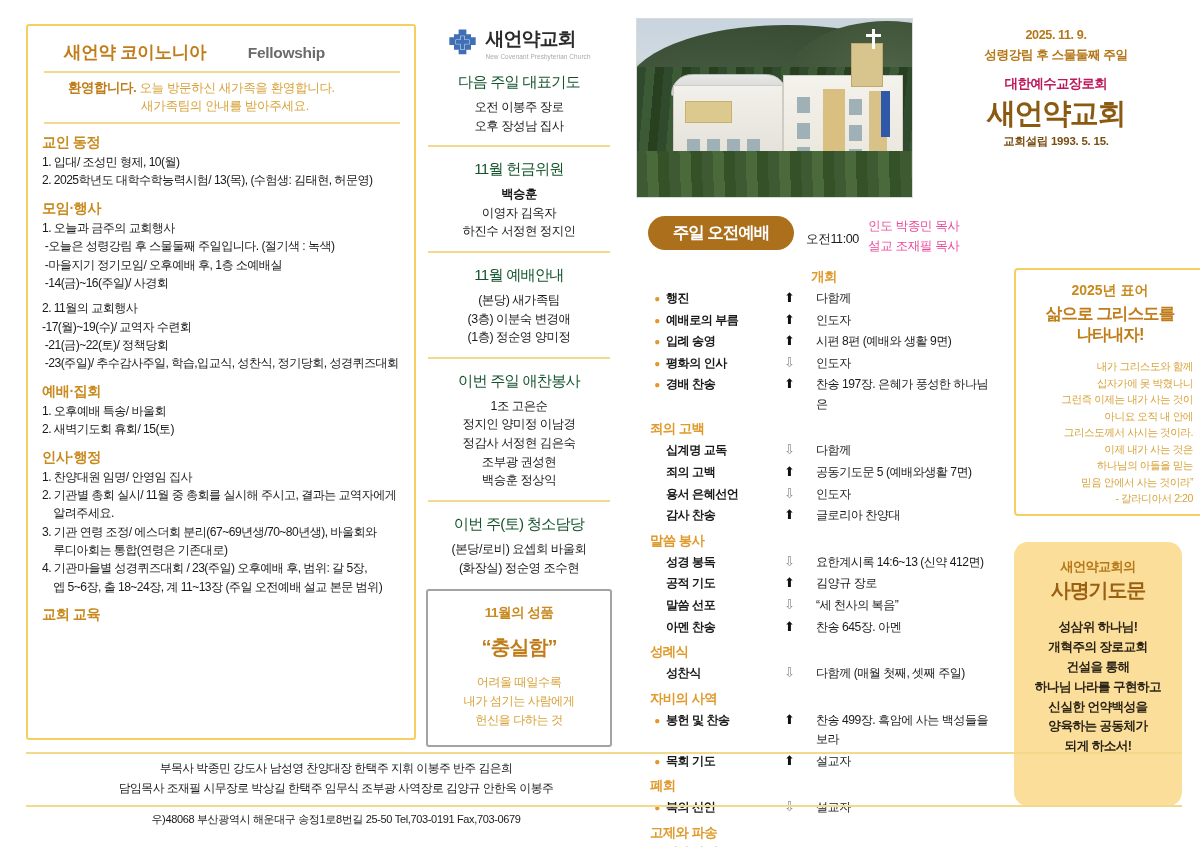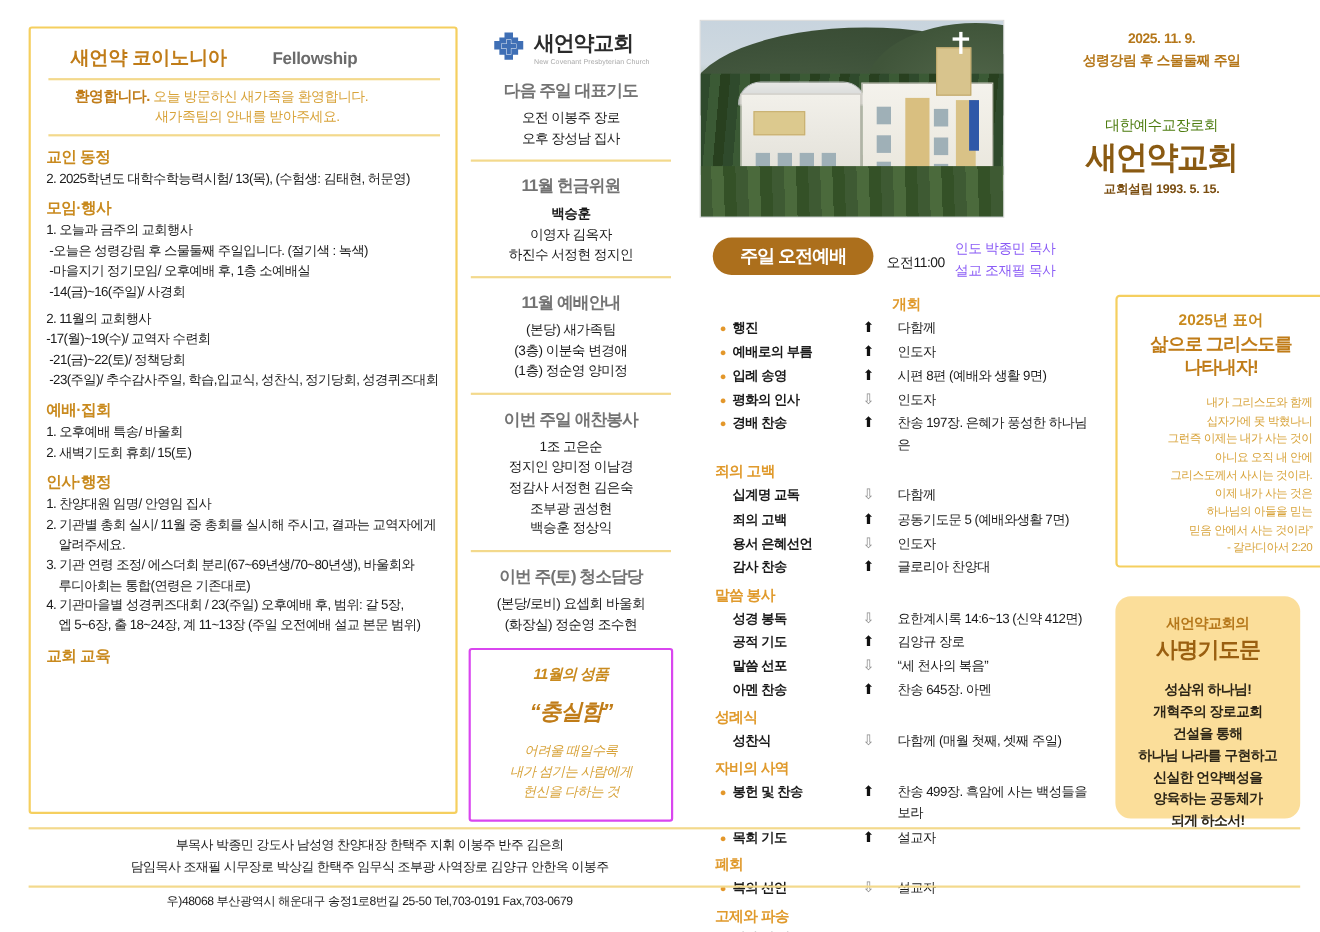--- a/index.html
+++ b/index.html
@@ -49,31 +49,30 @@
     text-align: center;
   }
   .logo-row { display: flex; align-items: center; justify-content: center; gap: 7px; }
   .logo-mark { width: 31px; height: 31px; position: relative; flex: none; }
   .logo-txt-ko { font-size: 19px; font-weight: bold; color: #2b2b2b; letter-spacing: -1px; }
   .logo-txt-en { font-size: 6.4px; color: #a9a9a9; letter-spacing: 0.1px; margin-top: 1px; }
   .logo-stack { display: flex; flex-direction: column; align-items: flex-start; }
 
   .mid-block { margin-top: 12px; }
   .mid-h {
-    font-size: 15.2px; font-weight: bold; color: #737373;
+    font-size: 15.2px; font-weight: normal; color: #14532d;
     letter-spacing: -0.8px; margin-bottom: 5px;
   }
   .mid-line { font-size: 12.4px; letter-spacing: -0.5px; line-height: 1.5; color: #1a1a1a; }
   .mid-line.strong { font-weight: bold; }
   .mid-sep { height: 2px; background: #f3d98c; margin: 10px 4px 9px 4px; }
 
   .gift-box {
-    margin: 12px 2px 0 2px; border: 2px solid #d946ef; border-radius: 3px;
+    margin: 12px 2px 0 2px; border: 2px solid #a3a3a3; border-radius: 3px;
     padding: 13px 6px 15px 6px;
-    font-style: italic;
   }
   .gift-h { font-size: 13.6px; font-weight: bold; color: #c98a1e; letter-spacing: -0.6px; }
   .gift-word { font-size: 20px; font-weight: bold; color: #c07c18; letter-spacing: -1px; margin-top: 12px; }
   .gift-body { font-size: 12.2px; color: #d8a33a; line-height: 1.55; letter-spacing: -0.5px; margin-top: 12px; }
 
   
   .photo {
     position: absolute; left: 636px; top: 18px; width: 277px; height: 180px;
     overflow: hidden; border: 1px solid #dadada;
     background: linear-gradient(#9fb6cc, #b8c9d8);
@@ -117,38 +116,38 @@
     position:absolute; left:0; bottom:0; width:280px; height:46px;
     background: repeating-linear-gradient(88deg, #3e5a33 0 11px, #4b6a3c 11px 22px, #345127 22px 33px);
   }
   .ph-sign { position:absolute; left:244px; top:72px; width:9px; height:46px; background:#2f58a8; }
 
   
   .hdr-right {
     position: absolute; left: 930px; top: 26px; width: 252px; text-align: center;
   }
   .hdr-date { font-size: 12.6px; font-weight: bold; color: #b5771a; letter-spacing: -0.4px; line-height: 1.55; }
-  .hdr-denom { font-size: 13.4px; font-weight: normal; color: #4d7c0f; letter-spacing: -0.6px; margin-top: 40px; }
+  .hdr-denom { font-size: 13.4px; font-weight: bold; color: #be185d; letter-spacing: -0.6px; margin-top: 10px; }
   .hdr-church { font-size: 29px; font-weight: bold; color: #8a5a12; letter-spacing: -1.4px; margin-top: 1px; }
   .hdr-found { font-size: 11.4px; font-weight: bold; color: #7a4d10; letter-spacing: -0.2px; }
 
   
   .svc-pill {
     position: absolute; left: 648px; top: 216px; width: 146px; height: 34px;
     background: #ac6f1c; border-radius: 17px;
     display: flex; align-items: center; justify-content: center;
     color: #ffffff; font-size: 16.5px; font-weight: bold; letter-spacing: -1px;
   }
   .svc-time {
     position: absolute; left: 806px; top: 231px;
     font-size: 12.6px; color: #1a1a1a; letter-spacing: -0.4px;
   }
   .svc-leader {
     position: absolute; left: 868px; top: 216px;
-    font-size: 12.6px; color: #8b5cf6; letter-spacing: -0.4px; line-height: 1.62;
+    font-size: 12.6px; color: #ec4899; letter-spacing: -0.4px; line-height: 1.62;
   }
 
   
   .order { position: absolute; left: 650px; top: 268px; width: 348px; }
   .ord-h {
     font-size: 13.4px; font-weight: bold; color: #e09a2c;
     letter-spacing: -0.6px; margin-top: 6px; margin-bottom: 1px;
   }
   .ord-h:first-child { margin-top: 0; text-align: center; }
   .ord-row { display: flex; align-items: baseline; font-size: 12.1px; line-height: 1.62; letter-spacing: -0.5px; }
@@ -167,21 +166,21 @@
     text-align: center;
   }
   .motto-year { font-size: 14px; font-weight: bold; color: #c98a1e; letter-spacing: 0px; }
   .motto-main { font-size: 16.5px; font-weight: bold; color: #c07c18; letter-spacing: -0.9px; line-height: 1.28; margin-top: 3px; }
   .motto-verse {
     font-size: 10.6px; color: #d8a33a; line-height: 1.56; letter-spacing: -0.45px;
     margin-top: 13px; text-align: right; padding-right: 2px;
   }
 
   .mission-box {
-    position: absolute; left: 1014px; top: 542px; width: 168px; height: 202px;
+    position: absolute; left: 1014px; top: 542px; width: 168px; height: 264px;
     background: #fbde9a; border-radius: 14px; padding: 16px 8px 0 8px; text-align: center;
   }
   .mis-sub { font-size: 13.2px; font-weight: bold; color: #b5771a; letter-spacing: -0.7px; }
   .mis-h { font-size: 20px; font-weight: bold; color: #9a5f10; letter-spacing: -1.1px; margin-top: 1px; }
   .mis-body { font-size: 12.6px; font-weight: bold; color: #2b2416; line-height: 1.58; letter-spacing: -0.55px; margin-top: 14px; }
 
   
   .ftr-top-line { position: absolute; left: 26px; top: 752px; width: 1156px; height: 2px; background: #f3d98c; }
   .ftr-staff {
     position: absolute; left: 26px; top: 758px; width: 620px;
@@ -207,20 +206,21 @@
     <div class="hr-gold"></div>
     <div class="welcome">
       <b>환영합니다.</b>
       <span>오늘 방문하신 새가족을 환영합니다.</span>
       <span class="l2">새가족팀의 안내를 받아주세요.</span>
     </div>
     <div class="hr-gold"></div>
     <div id="lp-sections">
         <div class="sec">
           <div class="sec-h">교인 동정</div>
+          <div class="sec-li">1. 입대/ 조성민 형제, 10(월)</div>
           <div class="sec-li">2. 2025학년도 대학수학능력시험/ 13(목), (수험생: 김태현, 허문영)</div>
         </div>
         <div class="sec">
           <div class="sec-h">모임·행사</div>
           <div class="sec-li">1. 오늘과 금주의 교회행사</div>
           <div class="sec-li"> -오늘은 성령강림 후 스물둘째 주일입니다. (절기색 : 녹색)</div>
           <div class="sec-li"> -마을지기 정기모임/ 오후예배 후, 1층 소예배실</div>
           <div class="sec-li"> -14(금)~16(주일)/ 사경회</div>
           <div class="sec-gap"></div>
           <div class="sec-li">2. 11월의 교회행사</div>

